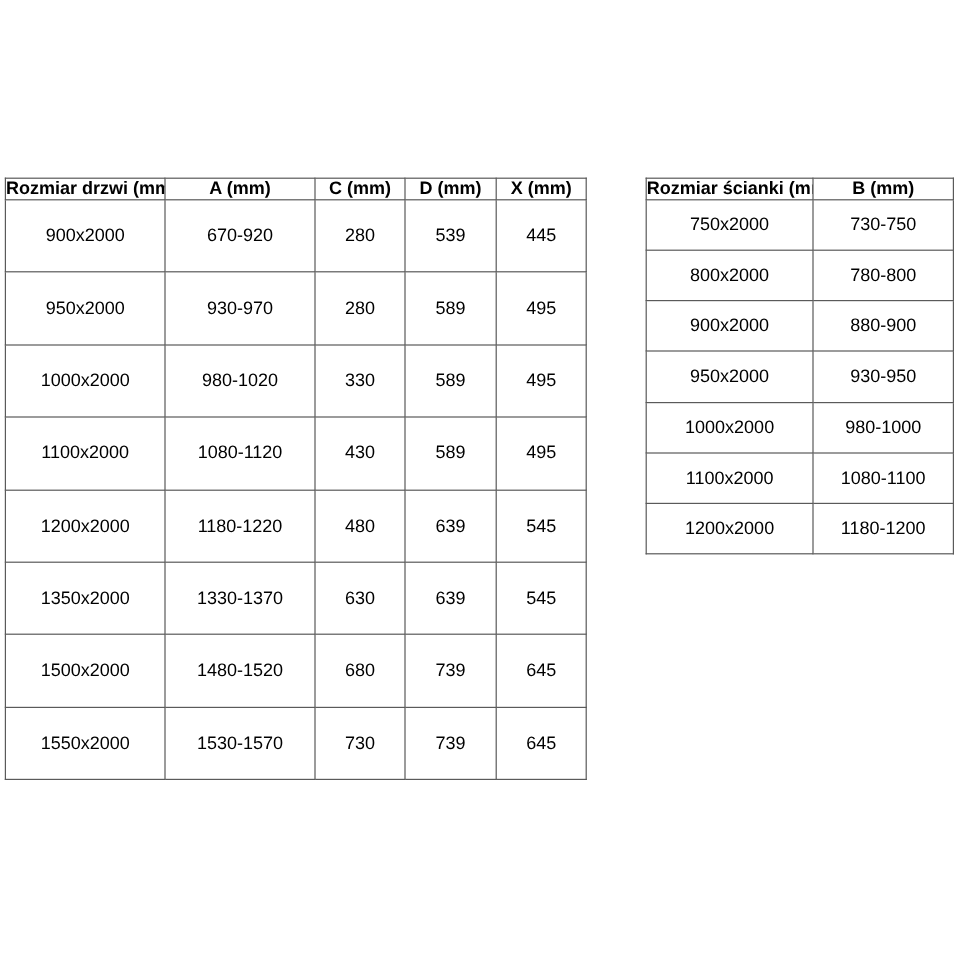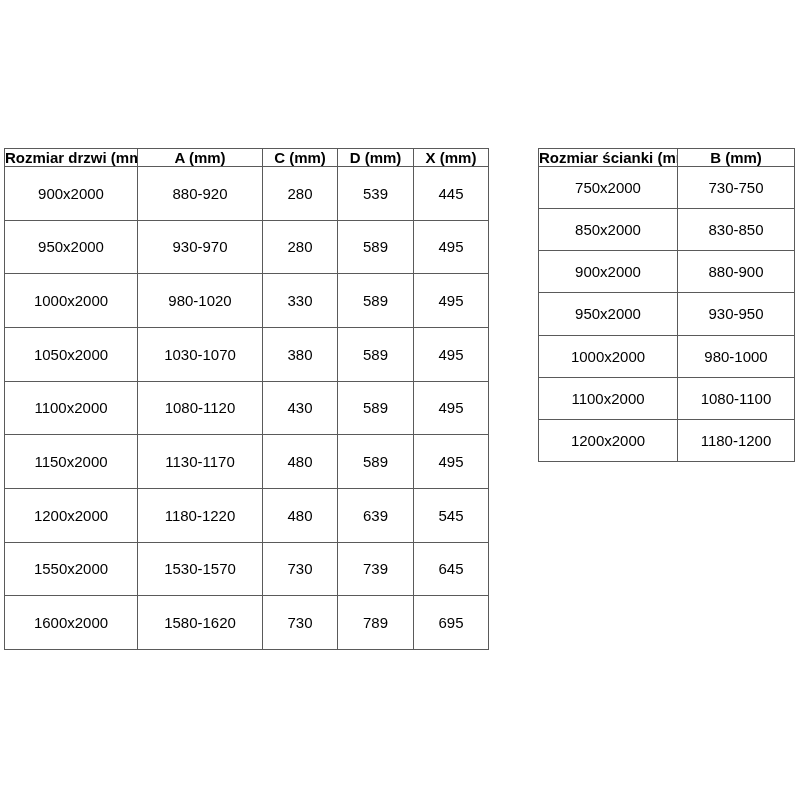--- a/index.html
+++ b/index.html
@@ -66,80 +66,73 @@
           <th>Rozmiar drzwi (mm)</th>
           <th>A (mm)</th>
           <th>C (mm)</th>
           <th>D (mm)</th>
           <th>X (mm)</th>
         </tr>
       </thead>
       <tbody>
         <tr>
           <td>900x2000</td>
-          <td>880-920</td>
+          <td>670-920</td>
           <td>280</td>
           <td>539</td>
           <td>445</td>
         </tr>
         <tr>
           <td>950x2000</td>
           <td>930-970</td>
           <td>280</td>
           <td>589</td>
           <td>495</td>
         </tr>
         <tr>
           <td>1000x2000</td>
           <td>980-1020</td>
           <td>330</td>
           <td>589</td>
           <td>495</td>
         </tr>
         <tr>
-          <td>1050x2000</td>
-          <td>1030-1070</td>
-          <td>380</td>
-          <td>589</td>
-          <td>495</td>
-        </tr>
-        <tr>
           <td>1100x2000</td>
           <td>1080-1120</td>
           <td>430</td>
-          <td>589</td>
-          <td>495</td>
-        </tr>
-        <tr>
-          <td>1150x2000</td>
-          <td>1130-1170</td>
-          <td>480</td>
           <td>589</td>
           <td>495</td>
         </tr>
         <tr>
           <td>1200x2000</td>
           <td>1180-1220</td>
           <td>480</td>
           <td>639</td>
           <td>545</td>
         </tr>
         <tr>
+          <td>1350x2000</td>
+          <td>1330-1370</td>
+          <td>630</td>
+          <td>639</td>
+          <td>545</td>
+        </tr>
+        <tr>
+          <td>1500x2000</td>
+          <td>1480-1520</td>
+          <td>680</td>
+          <td>739</td>
+          <td>645</td>
+        </tr>
+        <tr>
           <td>1550x2000</td>
           <td>1530-1570</td>
           <td>730</td>
           <td>739</td>
           <td>645</td>
-        </tr>
-        <tr>
-          <td>1600x2000</td>
-          <td>1580-1620</td>
-          <td>730</td>
-          <td>789</td>
-          <td>695</td>
         </tr>
       </tbody>
     </table>
 
   <table id="walls-table" class="spec-table">
     <colgroup>
       <col style="width:139px">
       <col style="width:117px">
     </colgroup>
   <thead>
@@ -147,22 +140,22 @@
           <th>Rozmiar ścianki (mm)</th>
           <th>B (mm)</th>
         </tr>
       </thead>
       <tbody>
         <tr>
           <td>750x2000</td>
           <td>730-750</td>
         </tr>
         <tr>
-          <td>850x2000</td>
-          <td>830-850</td>
+          <td>800x2000</td>
+          <td>780-800</td>
         </tr>
         <tr>
           <td>900x2000</td>
           <td>880-900</td>
         </tr>
         <tr>
           <td>950x2000</td>
           <td>930-950</td>
         </tr>
         <tr>

